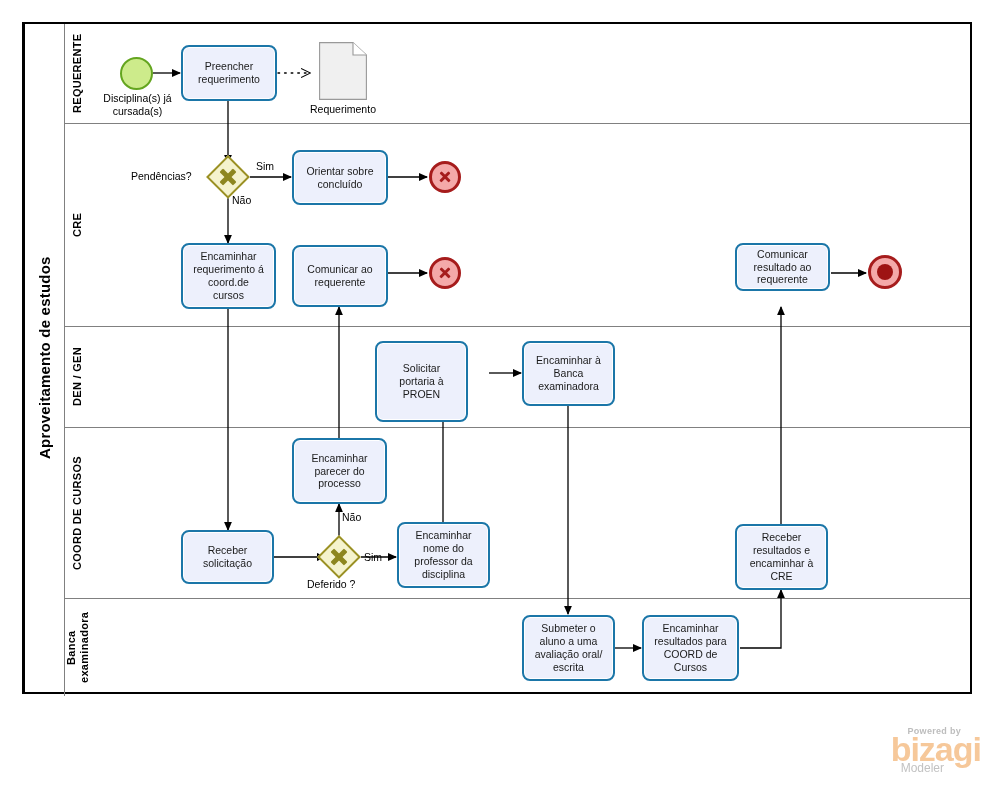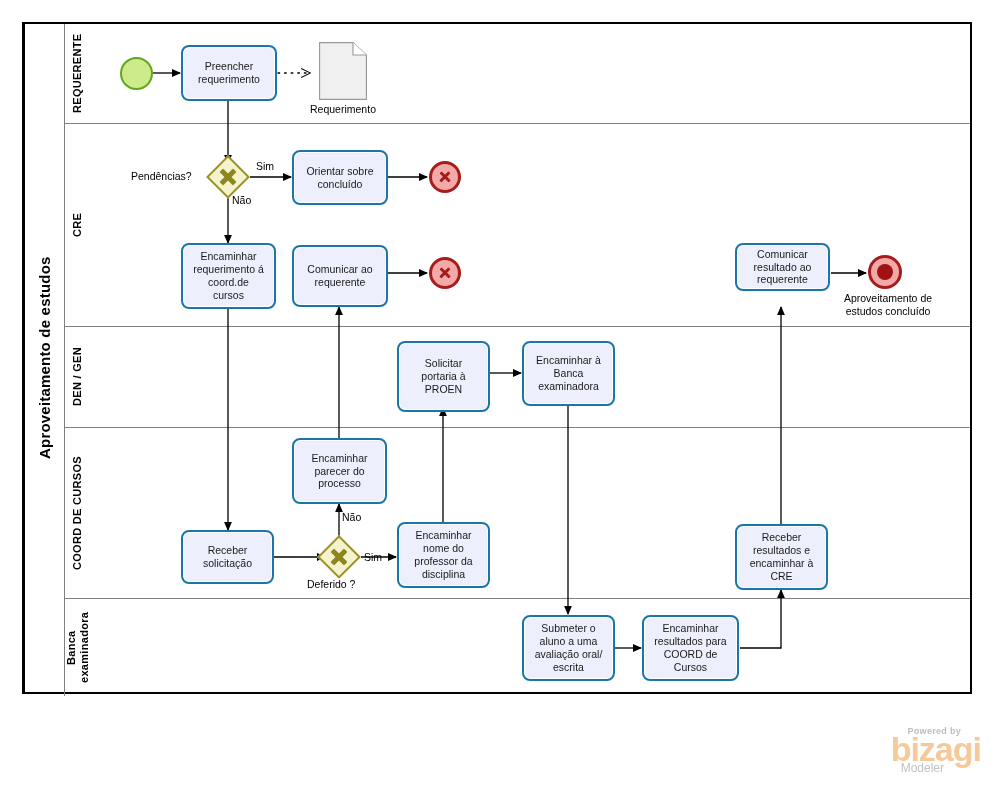--- a/index.html
+++ b/index.html
@@ -155,20 +155,22 @@
 
       <path d="M781,524 L781,307"></path>
 
       <path d="M831,273 L866,273"></path>
     </g>
 
     <path d="M278,73 L310,73" stroke="#000" stroke-width="1.4" fill="none" stroke-dasharray="1.6 5" stroke-linecap="round" marker-end="url(#ah-open)"></path>
   </svg>
 
   <div class="ev ev-start" style="left:120px;top:57px;width:33px;height:33px;"></div>
+  <div class="lbl" style="left: 75px; top: 92px; width: 125px; white-space: pre-line;">Disciplina(s) já
+cursada(s)</div>
 
   <div class="task" style="left: 181px; top: 45px; width: 96px; height: 56px; white-space: pre-line;">Preencher
 requerimento</div>
 
   <div class="doc" style="left:319px;top:42px;width:48px;height:58px;">
     <svg width="48" height="58" viewBox="0 0 48 58">
       <path d="M0.6,0.6 L34,0.6 L47.4,13 L47.4,57.4 L0.6,57.4 Z" fill="#f0f0f0" stroke="#999" stroke-width="1.1"></path>
       <path d="M34,0.6 L34,13 L47.4,13" fill="#fff" stroke="#999" stroke-width="1.1"></path>
     </svg>
   </div>
@@ -201,24 +203,22 @@
     <span class="xmark"></span>
   </div>
 
   <div class="task" style="left: 735px; top: 243px; width: 95px; height: 48px; white-space: pre-line;">Comunicar
 resultado ao
 requerente</div>
 
   <div class="ev ev-end" style="left:868px;top:255px;width:34px;height:34px;">
     <span class="core"></span>
   </div>
-  <div class="lbl" style="left: 818px; top: 292px; width: 140px; white-space: pre-line;">Aproveitamento de
-estudos concluído</div>
-
-  <div class="task" style="left: 397px; top: 341px; width: 93px; height: 71px; white-space: pre-line;">Solicitar
+
+  <div class="task" style="left: 375px; top: 341px; width: 93px; height: 81px; white-space: pre-line;">Solicitar
 portaria à
 PROEN</div>
 
   <div class="task" style="left: 522px; top: 341px; width: 93px; height: 65px; white-space: pre-line;">Encaminhar à
 Banca
 examinadora</div>
 
   <div class="task" style="left: 292px; top: 438px; width: 95px; height: 66px; white-space: pre-line;">Encaminhar
 parecer do
 processo</div>

